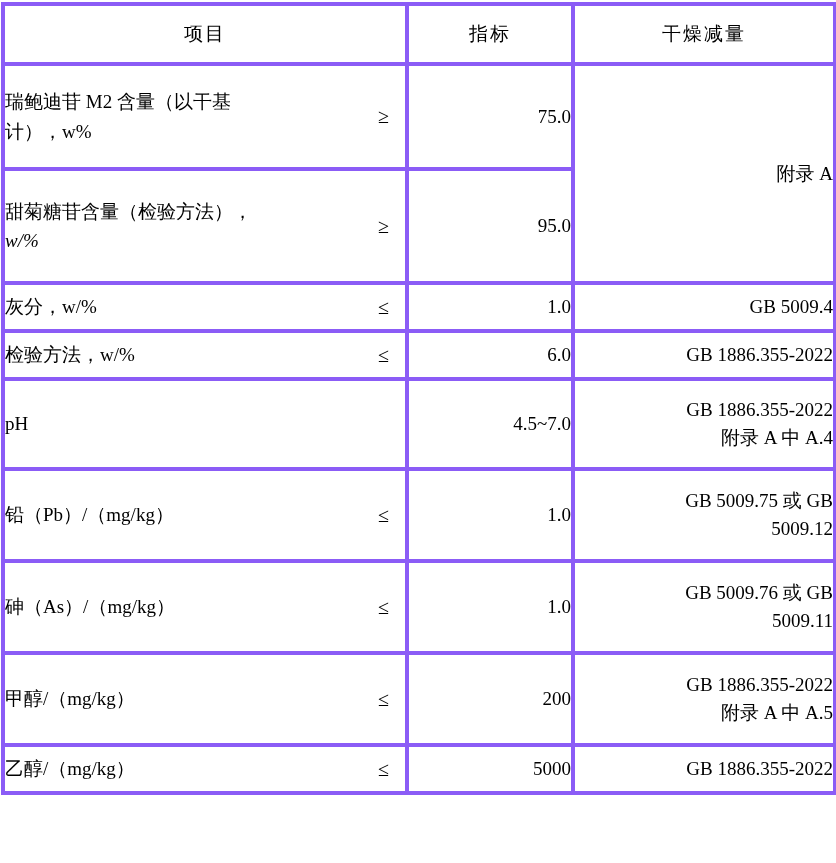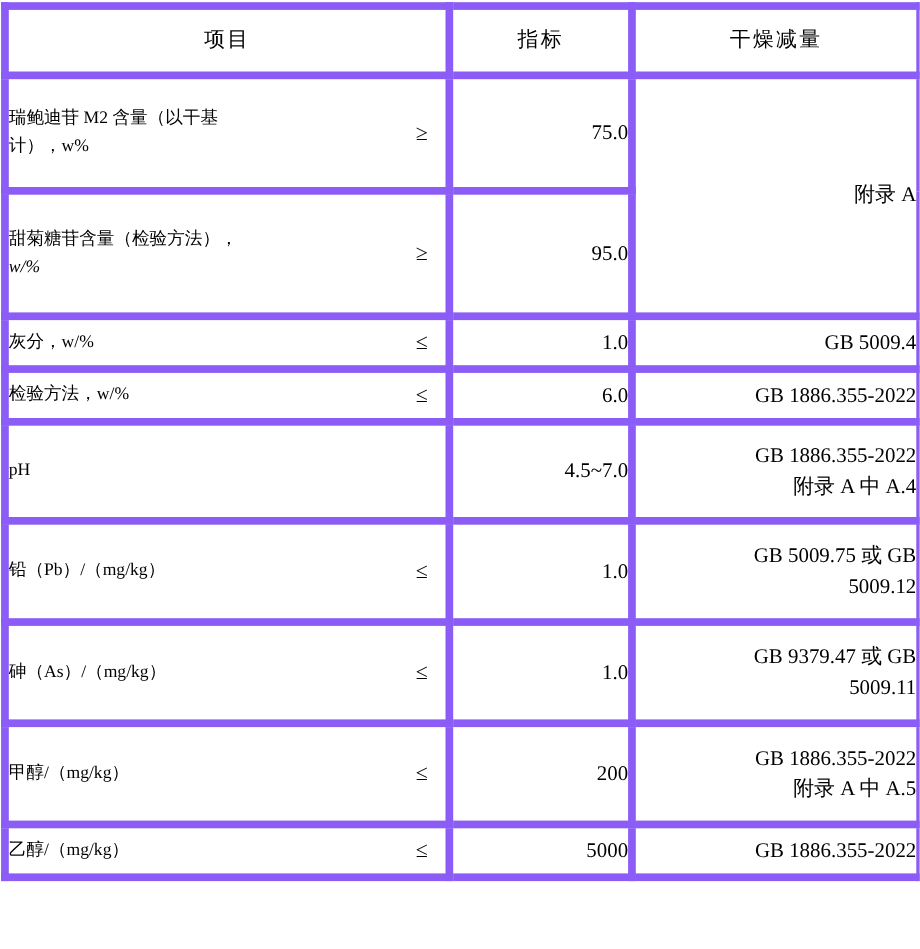--- a/index.html
+++ b/index.html
@@ -19,21 +19,21 @@
     box-sizing: border-box;
     position: relative;
   }
   table.spec {
     border-collapse: collapse;
     width: 834px;
     margin: 2px 1px 0 1px;
     table-layout: fixed;
   }
   table.spec td, table.spec th {
-    border: 7px solid #8b5cf6;
+    border: 4px solid #8b5cf6;
     padding: 0;
     vertical-align: middle;
     font-weight: normal;
     font-size: 19px;
     line-height: 1.45;
   }
   col.c-item { width: 404px; }
   col.c-index { width: 166px; }
   col.c-method { width: 262px; }
 
@@ -49,21 +49,21 @@
   }
   .item-flex {
     display: flex;
     align-items: center;
     justify-content: space-between;
     width: 100%;
   }
   .item-text {
     text-align: left;
     padding-right: 10px;
-    font-size: 16px;
+    font-size: 19px;
     line-height: 1.55;
   }
   .item-text .it-line { display: block; }
   .ineq {
     font-size: 20px;
     flex: 0 0 auto;
     padding-right: 16px;
     white-space: nowrap;
   }
   .cell-center {
@@ -198,21 +198,21 @@
         <td class="cell-item">
           <div class="item-flex">
             <div class="item-text">
               <span class="it-line">砷（As）/（mg/kg）</span>
             </div>
             <div class="ineq">≤</div>
           </div>
         </td>
         <td class="cell-center">1.0</td>
         <td class="method-cell">
-          <span class="m-line nowrap">GB 9379.47 或 GB</span>
+          <span class="m-line nowrap">GB 5009.76 或 GB</span>
           <span class="m-line">5009.11</span>
         </td>
       </tr>
 
       <tr class="row-l">
         <td class="cell-item">
           <div class="item-flex">
             <div class="item-text">
               <span class="it-line">甲醇/（mg/kg）</span>
             </div>

